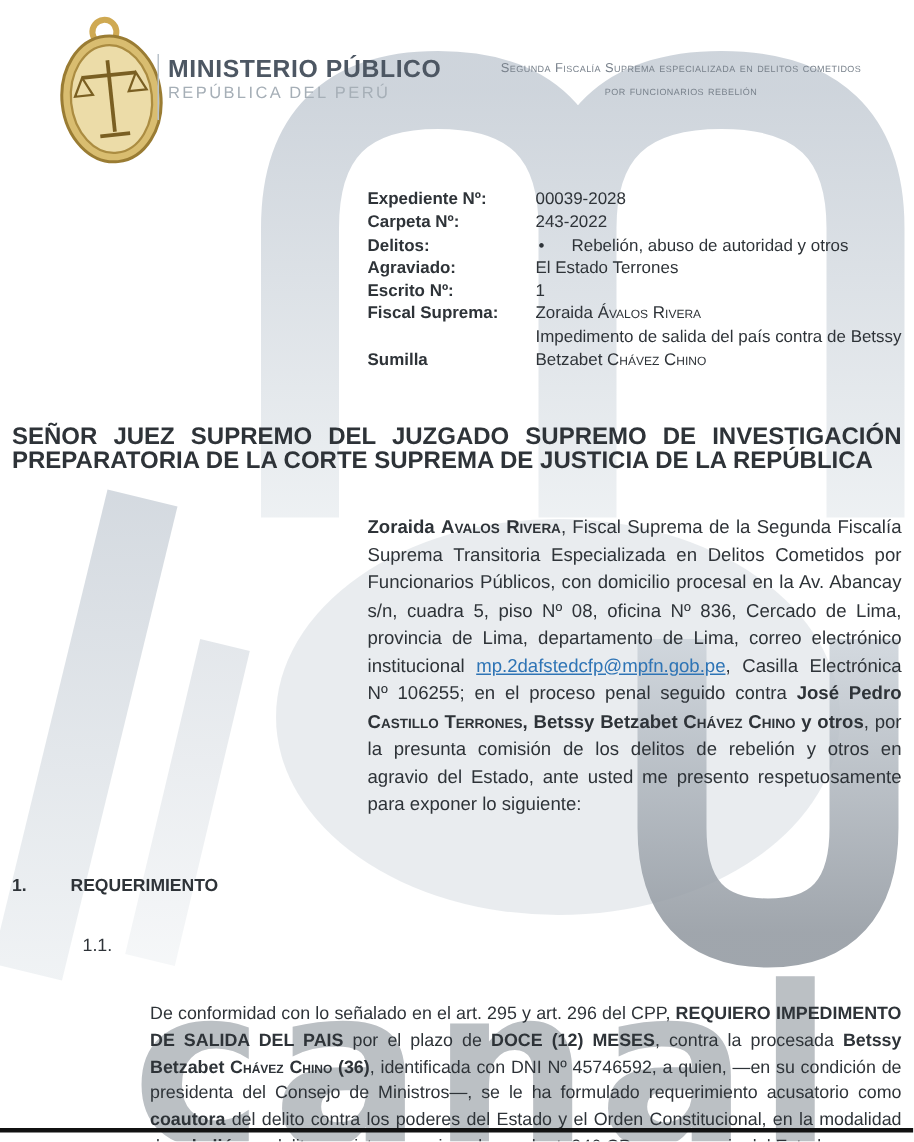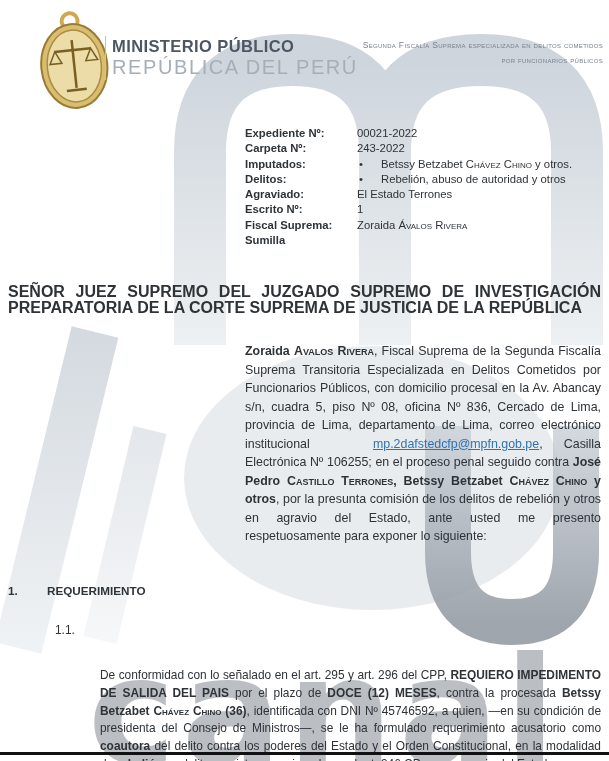--- a/index.html
+++ b/index.html
@@ -17,26 +17,26 @@
   
   .seal{position:absolute;left:36px;top:8px;width:76px;height:102px;}
   .hdr-divider{position:absolute;left:105px;top:36px;width:1px;height:44px;background:#b9c2ca;}
   .mp-title{
     position:absolute;left:112px;top:37px;
     font-size:16.5px;font-weight:700;letter-spacing:0.4px;
     color:#4d5763;white-space:nowrap;
   }
   .mp-subtitle{
     position:absolute;left:112px;top:56px;
-    font-size:20px;font-weight:400;letter-spacing:1.6px;
+    font-size:11px;font-weight:400;letter-spacing:1.6px;
     color:#a6afb7;white-space:nowrap;
   }
   .office{
     position:absolute;left:305px;top:38px;width:298px;
-    text-align:right;
+    text-align:center;
     font-size:8.6px;line-height:15px;letter-spacing:0.3px;
     font-variant:small-caps;
     color:#79828c;
   }
 
   
   .case-table{position:absolute;left:245px;top:126px;width:356px;font-size:11.3px;line-height:15.3px;}
   .crow{display:flex;align-items:flex-end;}
   .clabel{flex:0 0 112px;font-weight:700;}
   .cvalue{flex:1;text-align:justify;}
@@ -60,21 +60,21 @@
   .section-h .num{display:inline-block;width:39px;}
   .item{
     position:absolute;left:55px;top:622px;width:546px;
     font-size:11.9px;line-height:17.8px;
   }
   .item .num{float:left;width:45px;}
   .item .body{margin-left:45px;text-align:justify;margin-top:45px;}
 
   .b{font-weight:700;}
   .sc{font-variant:small-caps;}
-  a.link{color:#2e74b5;text-decoration:underline;cursor:pointer;margin-left:42px;}
+  a.link{color:#2e74b5;text-decoration:underline;cursor:pointer;}
 
   
   .tv-wm{
     position:absolute;left:88px;top:638px;z-index:1;
     font-size:148px;line-height:1;font-weight:800;letter-spacing:6px;
     font-family:"DejaVu Sans", sans-serif;
     color:#79818a;opacity:0.5;user-select:none;
   }
   .footer-rule{
     position:absolute;left:0;top:752px;width:609px;height:3px;
@@ -124,54 +124,51 @@
         <path d="M20,42 l-6,12 h12 z" fill="none" stroke="#7a5f22" stroke-width="1.5"></path>
         <path d="M56,42 l-6,12 h12 z" fill="none" stroke="#7a5f22" stroke-width="1.5"></path>
         <line x1="28" y1="82" x2="48" y2="82" stroke="#7a5f22" stroke-width="2.5"></line>
       </g>
     </svg>
     <div class="hdr-divider"></div>
     <div class="mp-title">MINISTERIO PÚBLICO</div>
     <div class="mp-subtitle">REPÚBLICA DEL PERÚ</div>
     <div class="office">
       <div>Segunda Fiscalía Suprema especializada en delitos cometidos</div>
-      <div>por funcionarios públicos</div>
+      <div>por funcionarios rebelión</div>
     </div>
 
     <div class="case-table">
       <div class="crow">
         <div class="clabel">Expediente Nº:</div>
-        <div class="cvalue"><span>00021-2022</span></div>
+        <div class="cvalue"><span>00039-2028</span></div>
       </div>
       <div class="crow">
         <div class="clabel">Carpeta Nº:</div>
         <div class="cvalue"><span>243-2022</span></div>
-      </div>
-      <div class="crow">
-        <div class="clabel">Imputados:</div>
-        <div class="cvalue"><span class="bullet">•</span><span><span>Betssy Betzabet </span><span class="sc">Chávez Chino</span><span> y otros.</span></span></div>
       </div>
       <div class="crow">
         <div class="clabel">Delitos:</div>
         <div class="cvalue"><span class="bullet">•</span><span><span>Rebelión, abuso de autoridad y otros</span></span></div>
       </div>
       <div class="crow">
         <div class="clabel">Agraviado:</div>
         <div class="cvalue"><span>El Estado Terrones</span></div>
       </div>
       <div class="crow">
         <div class="clabel">Escrito Nº:</div>
         <div class="cvalue"><span>1</span></div>
       </div>
       <div class="crow">
         <div class="clabel">Fiscal Suprema:</div>
         <div class="cvalue"><span>Zoraida </span><span class="sc">Ávalos Rivera</span></div>
       </div>
       <div class="crow">
         <div class="clabel">Sumilla</div>
+        <div class="cvalue"><span>Impedimento de salida del país contra de Betssy Betzabet </span><span class="sc">Chávez Chino</span></div>
       </div>
     </div>
 
     <div class="addressee">SEÑOR JUEZ SUPREMO DEL JUZGADO SUPREMO DE INVESTIGACIÓN PREPARATORIA DE LA CORTE SUPREMA DE JUSTICIA DE LA REPÚBLICA</div>
 
     <div class="intro"><span class="b">Zoraida </span><span class="b sc">Avalos Rivera</span><span>, Fiscal Suprema de la Segunda Fiscalía Suprema Transitoria Especializada en Delitos Cometidos por Funcionarios Públicos, con domicilio procesal en la Av. Abancay s/n, cuadra 5, piso Nº 08, oficina Nº 836, Cercado de Lima, provincia de Lima, departamento de Lima, correo electrónico institucional </span><a class="link">mp.2dafstedcfp@mpfn.gob.pe</a><span>, Casilla Electrónica Nº 106255; en el proceso penal seguido contra </span><span class="b">José Pedro </span><span class="b sc">Castillo Terrones</span><span class="b">, </span><span class="b">Betssy Betzabet </span><span class="b sc">Chávez Chino</span><span class="b"> y otros</span><span>, por la presunta comisión de los delitos de rebelión y otros en agravio del Estado, ante usted me presento respetuosamente para exponer lo siguiente:</span></div>
 
     <div class="section-h">
       <span class="num">1.</span><span>REQUERIMIENTO</span>
     </div>

